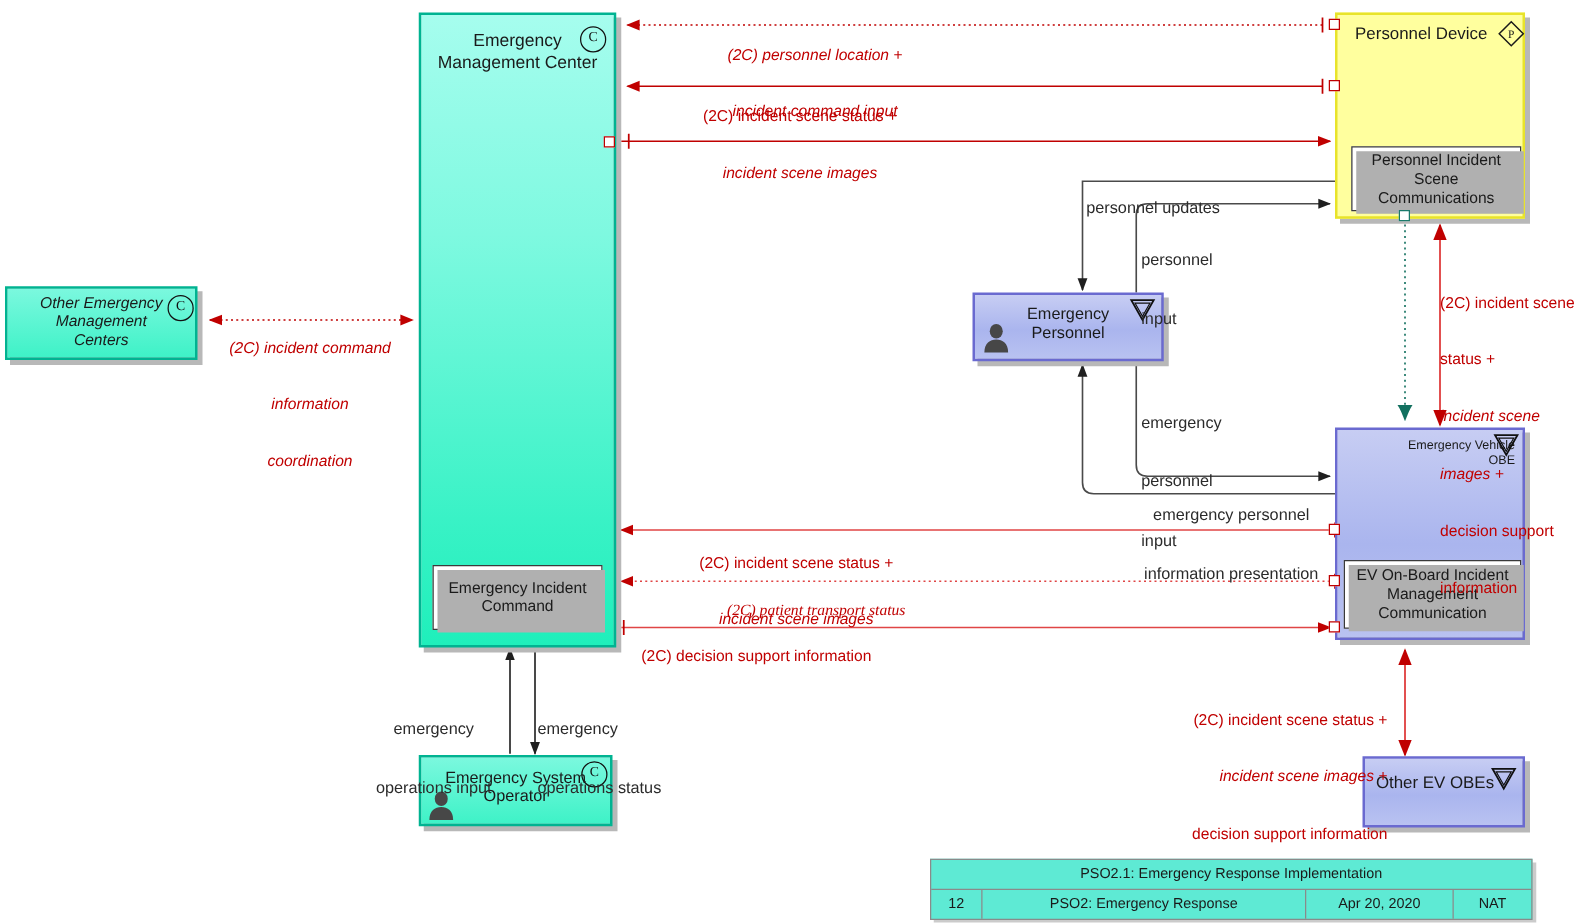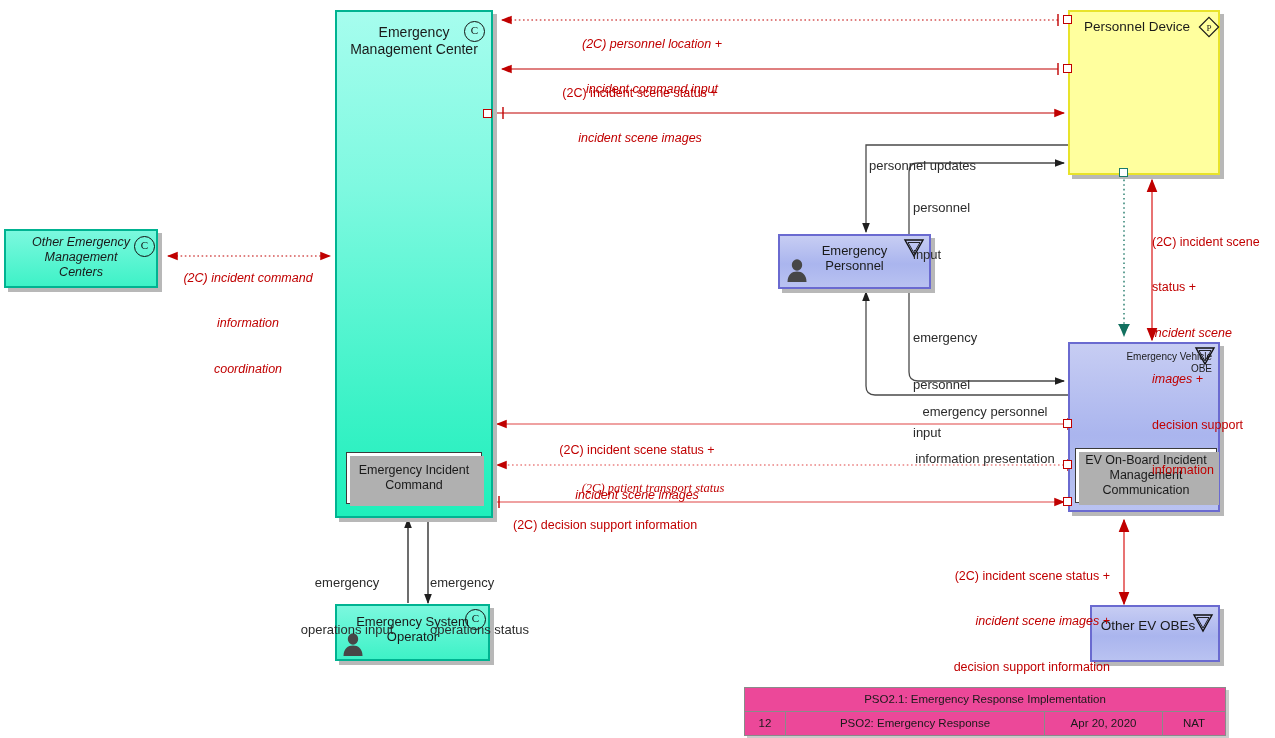--- a/index.html
+++ b/index.html
@@ -44,21 +44,21 @@
   .lbl.red{color:#c00000;font-size:12.5px;}
   .lbl.blk{color:#2b2b2b;font-size:13px;}
   .lbl.green{color:#1b7a6b;font-size:12.5px;font-style:italic;}
   .lbl .it{font-style:italic;}
   .lbl.ta-r{text-align:right;}
   .lbl.ta-c{text-align:center;}
   .lbl.ta-l{text-align:left;}
 
   
   #legend{position:absolute;left:744px;top:687px;width:482px;z-index:9;
-          border:1px solid #8a8a8a;background:#ec4899;box-sizing:border-box;
+          border:1px solid #8a8a8a;background:#5eead4;box-sizing:border-box;
           box-shadow:3px 3px 0 rgba(160,160,160,.55);}
   #legend .lrow{display:flex;}
   #legend .lrow.top{border-bottom:1px solid #8a8a8a;}
   #legend .cell{box-sizing:border-box;font-size:11.5px;color:#1a1a1a;text-align:center;
                 padding:4px 2px;line-height:1.3;}
   #legend .c-title{width:100%;}
   #legend .c-num{width:41px;border-right:1px solid #8a8a8a;}
   #legend .c-name{flex:1;border-right:1px solid #8a8a8a;}
   #legend .c-date{width:118px;border-right:1px solid #8a8a8a;}
   #legend .c-org{width:62px;}
@@ -206,20 +206,26 @@
   </div>
 
   <div class="node yellow" style="left:1068px;top:10px;width:152px;height:165px;">
     <div class="shadow"></div>
     <div class="body"></div>
     <div class="title" style="padding-top:9px;font-size:13.5px;padding-right:14px;">Personnel Device</div>
     <svg class="badge-p" style="right:0px;top:6px;" viewBox="0 0 24 24">
       <polygon points="12,1.5 22.5,12 12,22.5 1.5,12" fill="#ffff9e" stroke="#1a1a1a" stroke-width="1.3"></polygon>
       <text x="12" y="16" font-size="10" text-anchor="middle" fill="#1a1a1a" font-family="Liberation Serif, serif">P</text>
     </svg>
+    <div class="inner" style="left:13px;top:107px;width:136px;height:52px;font-size:12.5px;white-space:pre-line;">
+      <div class="ishadow"></div>
+      <span>Personnel Incident
+Scene
+Communications</span>
+    </div>
   </div>
   <div class="port red" style="left:1063px;top:15px;"></div>
   <div class="port red" style="left:1063px;top:64px;"></div>
   <div class="port teal" style="left:1119px;top:168px;"></div>
 
   <div class="node blue" style="left:778px;top:234px;width:153px;height:55px;">
     <div class="shadow"></div>
     <div class="body"></div>
     <div class="title" style="padding-top:9px;font-size:13px;white-space:pre-line;">Emergency
 Personnel</div>

